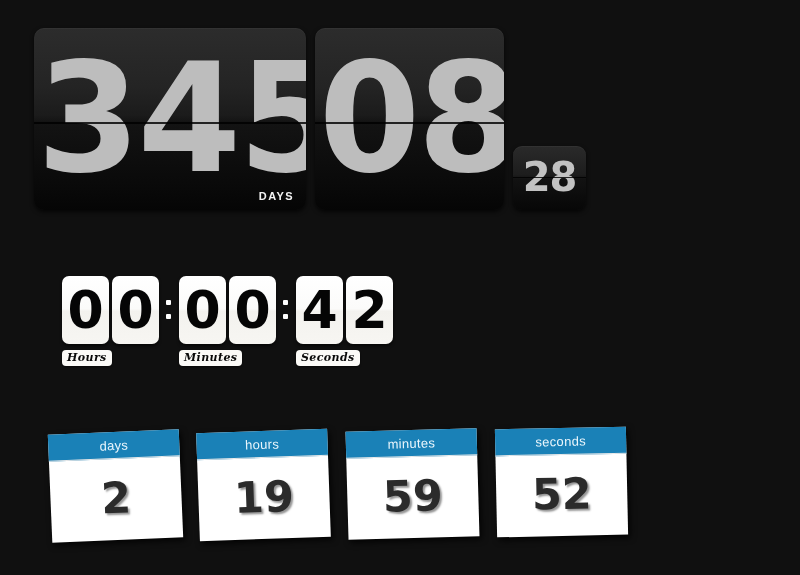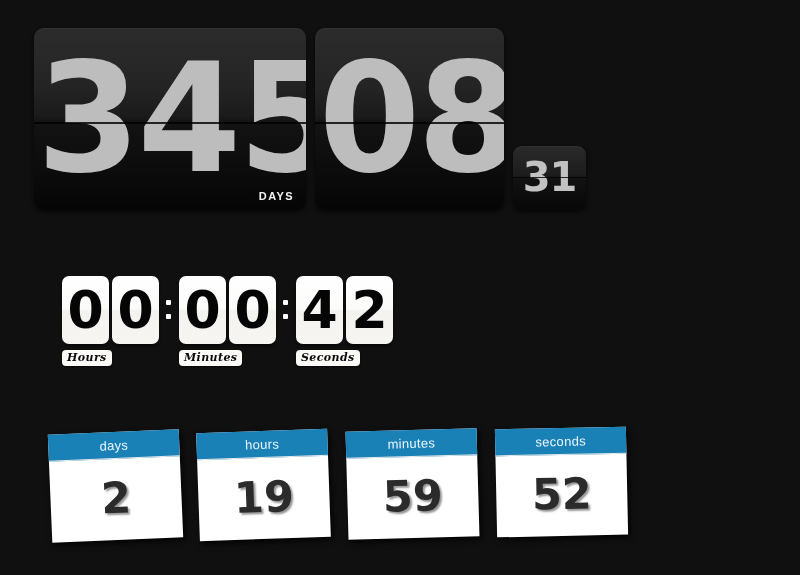--- a/index.html
+++ b/index.html
@@ -248,21 +248,21 @@
       <div class="flip-label">DAYS</div>
     </div>
 
 
     <div class="flip-panel w-2">
       <div class="flip-digits">08</div>
       <div class="flip-seam"></div>
     </div>
 
     <div id="mini-panel">
-      <div class="flip-digits">31</div>
+      <div class="flip-digits">28</div>
       <div class="flip-seam"></div>
     </div>
 
   </div>
 
   <div id="tile-row">
 
     <div class="tile-group">
       <div class="tile">
         <div class="tile-digit">0</div>

